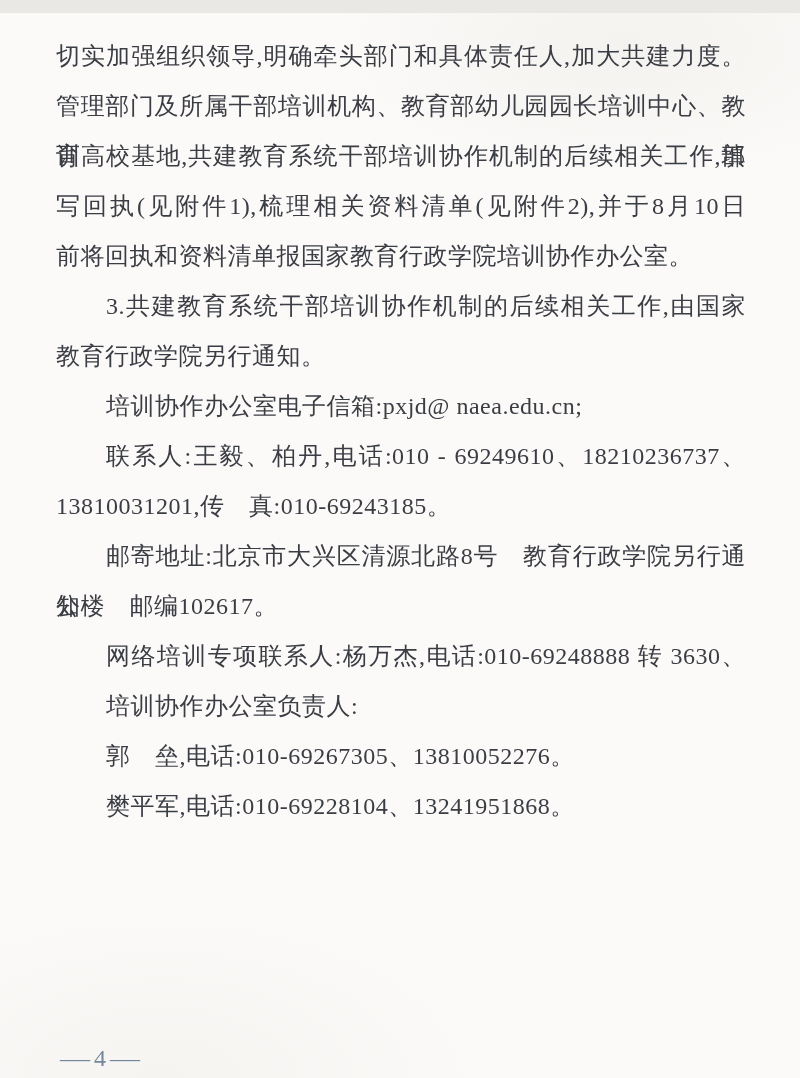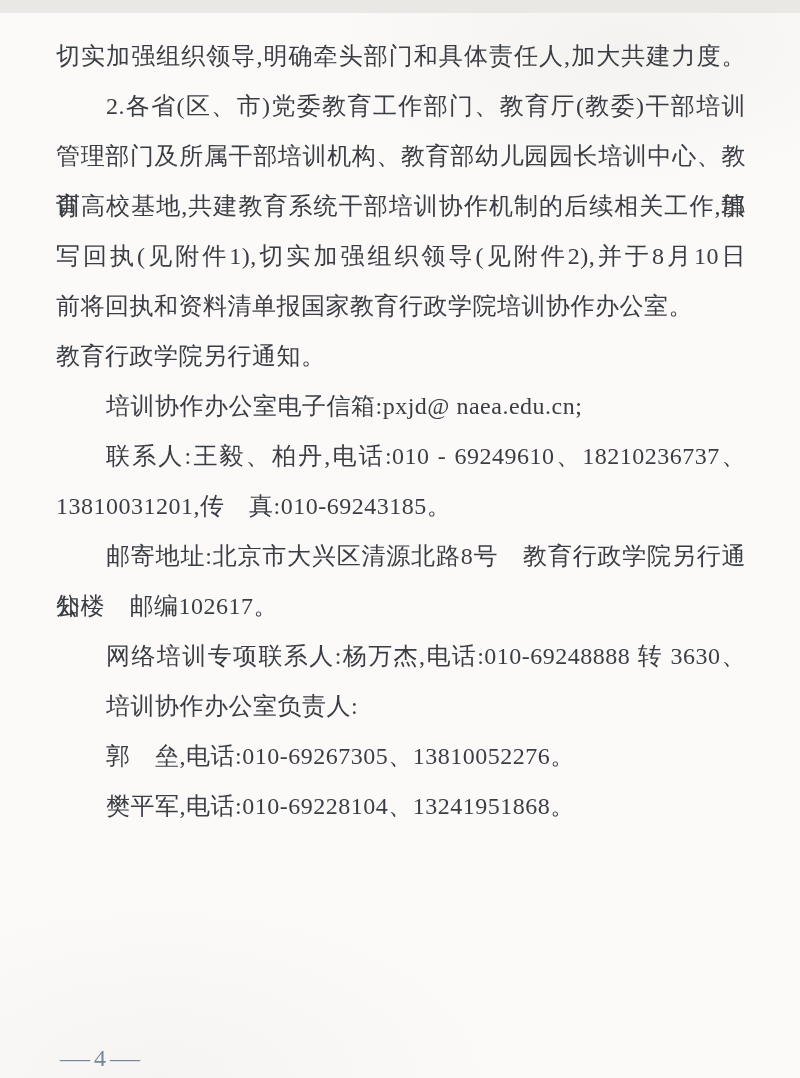--- a/index.html
+++ b/index.html
@@ -62,25 +62,25 @@
     transform: scaleX(1.25);
     margin: 0 6px;
   }
 </style>
 </head>
 <body>
 
 <div class="page">
   <div class="doc">
       <div class="line fill">切实加强组织领导,明确牵头部门和具体责任人,加大共建力度。</div>
-      <div class="line fill indent">2.各省(区、市)党委教育工作部门、教育厅(教委)干部培训</div>
       <div class="line fill">管理部门及所属干部培训机构、教育部幼儿园园长培训中心、教育部</div>
       <div class="line fill">训高校基地,共建教育系统干部培训协作机制的后续相关工作,填</div>
-      <div class="line fill">写回执(见附件1),切实加强组织领导(见附件2),并于8月10日</div>
+      <div class="line fill">写回执(见附件1),梳理相关资料清单(见附件2),并于8月10日</div>
       <div class="line">前将回执和资料清单报国家教育行政学院培训协作办公室。</div>
+      <div class="line fill indent">3.共建教育系统干部培训协作机制的后续相关工作,由国家</div>
       <div class="line">教育行政学院另行通知。</div>
       <div class="line indent">培训协作办公室电子信箱:pxjd@ naea.edu.cn;</div>
       <div class="line fill indent">联系人:王毅、柏丹,电话:010 - 69249610、18210236737、</div>
       <div class="line">13810031201,传　真:010-69243185。</div>
       <div class="line fill indent">邮寄地址:北京市大兴区清源北路8号　教育行政学院另行通知</div>
       <div class="line">公楼　邮编102617。</div>
       <div class="line fill indent">网络培训专项联系人:杨万杰,电话:010-69248888 转 3630、</div>
       <div class="line indent">培训协作办公室负责人:</div>
       <div class="line indent">郭　垒,电话:010-69267305、13810052276。</div>
       <div class="line indent">樊平军,电话:010-69228104、13241951868。</div>

